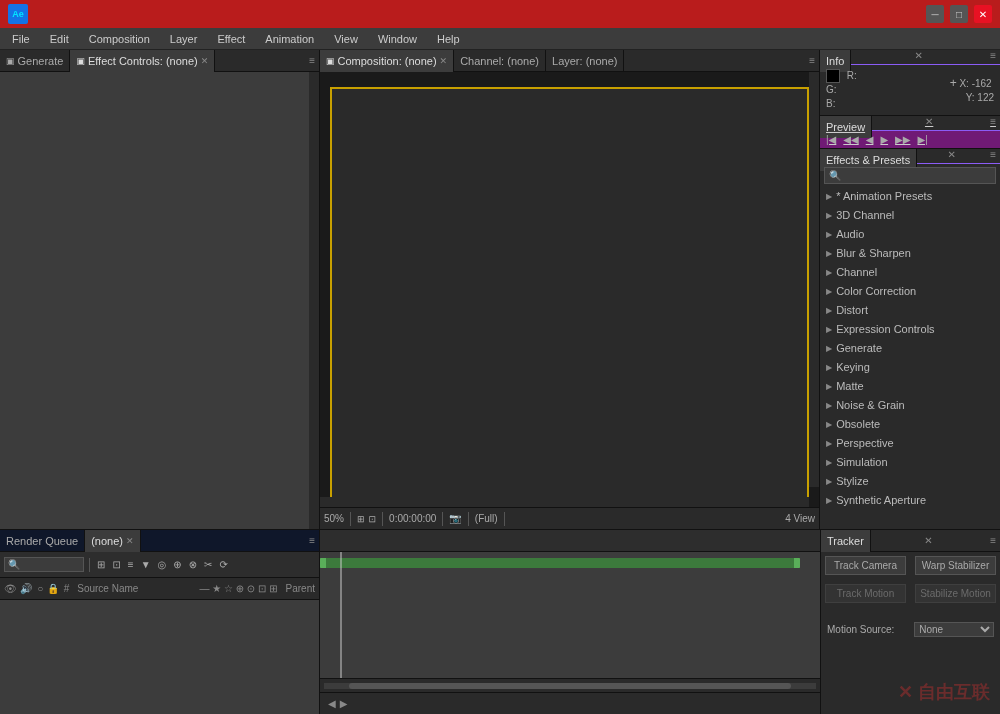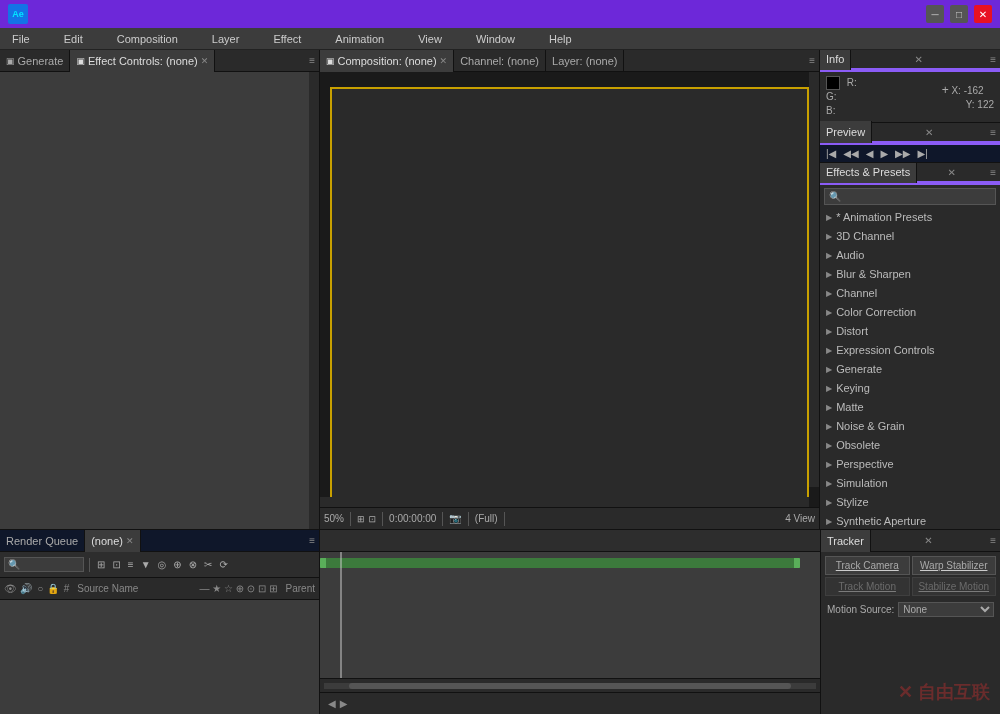--- a/index.html
+++ b/index.html
@@ -1,35 +1,35 @@
 <!DOCTYPE html>
 <html><head>
   <meta charset="utf-8">
   <style>
     * { margin: 0; padding: 0; box-sizing: border-box; }
     body { width: 1000px; height: 714px; background: #3c3c3c; font-family: Arial, sans-serif; font-size: 11px; color: #ccc; overflow: hidden; }
 
     
     .title-bar {
-      width: 100%; height: 28px; background: #6d28d9;
+      width: 100%; height: 28px; background: #b91c1c;
       display: flex; align-items: center; justify-content: space-between;
       padding: 0 8px;
     }
     .title-bar-logo { width: 20px; height: 20px; background: #1473e6; display: flex; align-items: center; justify-content: center; font-size: 9px; font-weight: bold; color: #00e5ff; border-radius: 2px; flex-shrink: 0; }
     .title-bar-title { flex: 1; text-align: center; color: #ccc; font-size: 12px; }
     .title-bar-controls { display: flex; gap: 6px; }
     .title-btn { width: 18px; height: 18px; display: flex; align-items: center; justify-content: center; cursor: pointer; font-size: 10px; color: #ccc; }
     .title-btn.close { background: #e81123; color: white; border-radius: 2px; }
     .title-btn.max { background: #555; border-radius: 2px; }
     .title-btn.min { background: #555; border-radius: 2px; }
 
     
     .menu-bar {
       width: 100%; height: 22px; background: #3c3c3c;
-      display: flex; align-items: center; padding: 0 4px; gap: 18px;
+      display: flex; align-items: center; padding: 0 4px; gap: 4px;
       border-bottom: 1px solid #222;
     }
     .menu-item { padding: 2px 8px; cursor: pointer; color: #ccc; font-size: 11px; }
 
     
     .main-layout {
       width: 100%; height: calc(714px - 50px);
       display: flex; flex-direction: column;
     }
 
@@ -90,33 +90,33 @@
     
     .right-panel {
       width: 180px; display: flex; flex-direction: column;
     }
 
     
     .info-section {
       background: #2a2a2a; border-bottom: 1px solid #111;
     }
     .info-tab-bar {
-      display: flex; height: 22px; align-items: center; background: #2a2a2a;
-      border-bottom: 4px solid #8b5cf6;
+      display: flex; height: 15px; align-items: flex-start; background: #2a2a2a;
+      border-bottom: 1px solid #8b5cf6;
     }
     .info-content {
       padding: 4px 6px; font-size: 10px; color: #aaa;
     }
     .info-row { display: flex; justify-content: space-between; align-items: center; line-height: 14px; }
     .info-color-box { width: 14px; height: 14px; background: #000; border: 1px solid #555; display: inline-block; vertical-align: middle; }
     .info-plus { font-size: 12px; color: #aaa; }
 
     
     .preview-section {
-      background: #0f172a; border-bottom: 1px solid #111;
+      background: #701a75; border-bottom: 1px solid #111; text-decoration: underline;
     }
     .preview-controls {
       display: flex; align-items: center; padding: 3px 4px; gap: 3px;
     }
     .prev-btn { font-size: 10px; color: #aaa; cursor: pointer; padding: 0 2px; }
 
     
     .effects-section {
       flex: 1; background: #2a2a2a; display: flex; flex-direction: column; overflow: hidden;
     }
@@ -205,30 +205,30 @@
     
     .tracker-panel {
       width: 180px; border-left: 1px solid #111; background: #2a2a2a;
       display: flex; flex-direction: column;
     }
     .tracker-tab-bar {
       height: 22px; background: #2a2a2a; display: flex; align-items: center;
       border-bottom: 1px solid #111;
     }
     .tracker-buttons {
-      display: flex; flex-wrap: wrap; padding: 4px; gap: 2px; text-decoration: underline;
+      display: flex; flex-wrap: wrap; padding: 4px; gap: 9px;
     }
     .tracker-btn {
       flex: 1; min-width: 70px; background: #3c3c3c; border: 1px solid #555;
       color: #aaa; font-size: 10px; padding: 3px 4px; cursor: pointer;
       text-align: center;
     }
     .tracker-btn:disabled { opacity: 0.5; cursor: default; }
     .motion-source-row {
-      display: flex; align-items: center; padding: 2px 6px; font-size: 10px; color: #aaa; gap: 4px;
+      display: flex; align-items: center; padding: 2px 6px; font-size: 10px; color: #aaa; gap: 20px; margin-top: 13px;
     }
     .motion-source-select {
       flex: 1; background: #3c3c3c; border: 1px solid #555; color: #aaa; font-size: 10px;
     }
 
     .separator { width: 1px; height: 14px; background: #555; margin: 0 2px; }
   </style>
 </head>
 <body>
 
@@ -328,21 +328,21 @@
               <span class="info-color-box"></span>
               <span style="margin-left:4px">
                 <span>R:</span><br>
                 <span>G:</span><br>
                 <span>B:</span>
               </span>
             </div>
             <div>
               <span class="info-plus">+</span>
               <span>X: -162</span><br>
-              <span style="margin-left:24px">Y: 122</span>
+              <span style="margin-left:16px">Y: 122</span>
             </div>
           </div>
         </div>
       </div>
 
       <div class="preview-section">
         <div class="info-tab-bar">
           <div class="panel-tab active">
             <span>Preview</span>
           </div>

